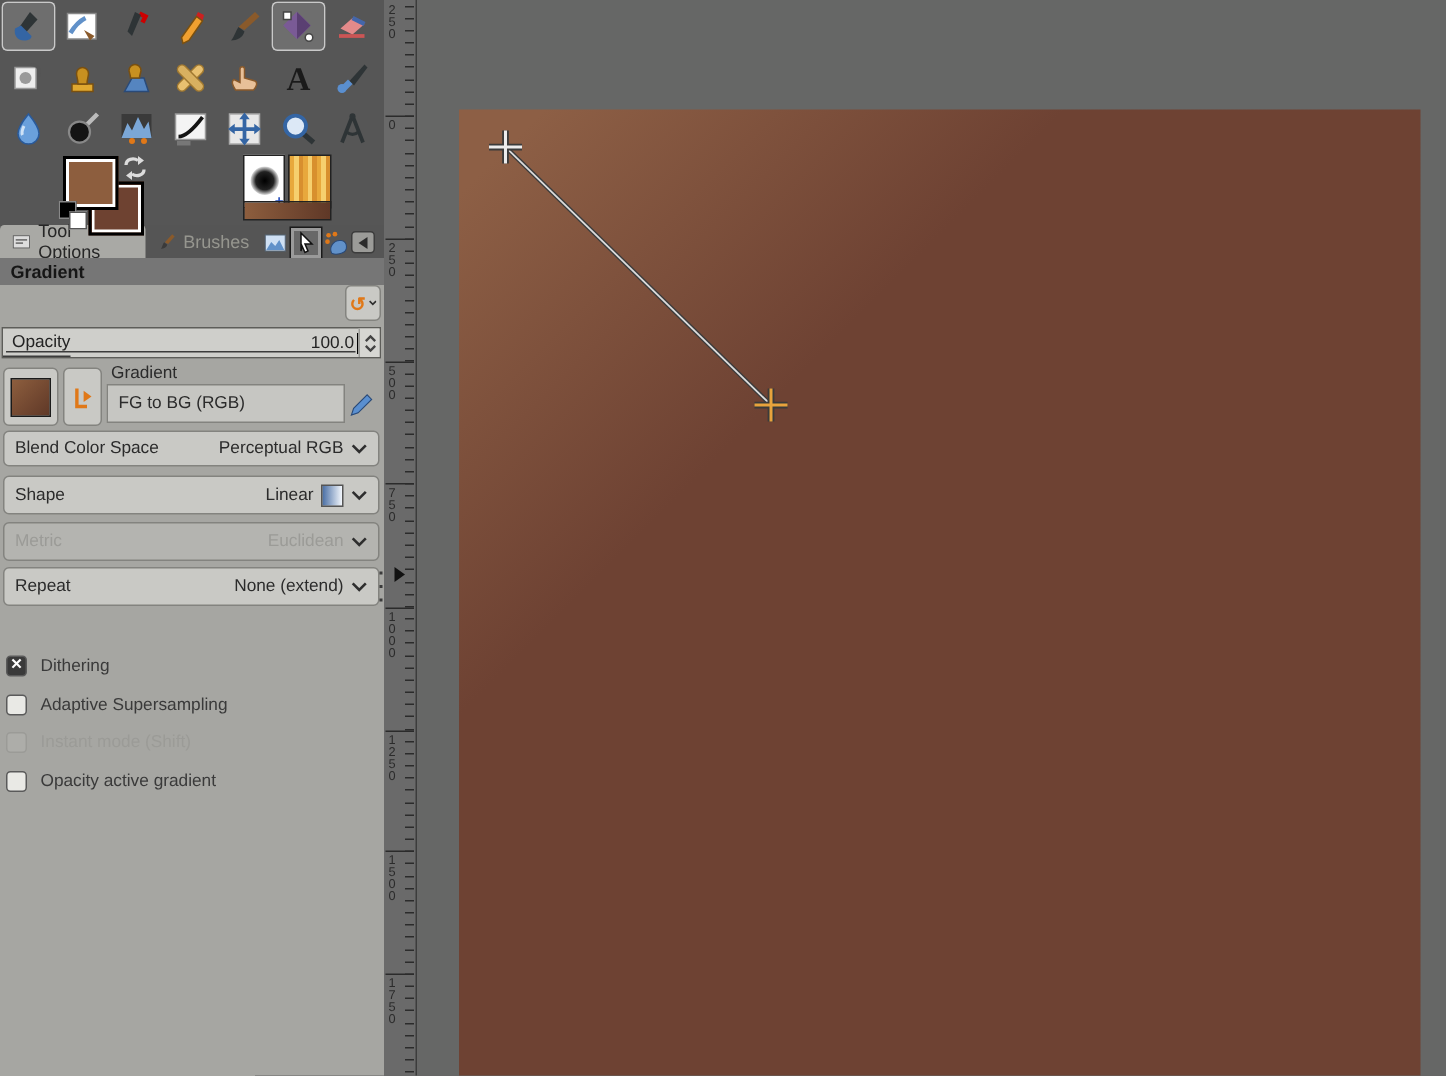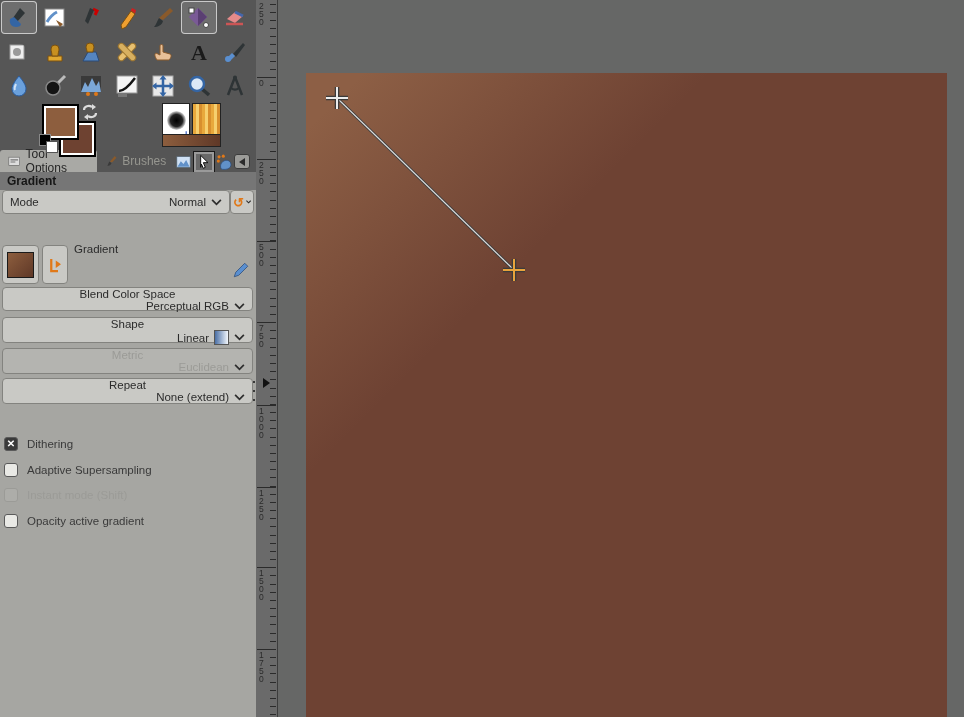--- a/index.html
+++ b/index.html
@@ -46,21 +46,21 @@
 
   #grad-header { position:absolute; left:0; top:172px; width:256px; height:18px; background:#767676;
         color:#161616; font-size:12px; font-weight:bold; line-height:18px; padding-left:7px; }
 
   
   .opt-btn { position:absolute; left:2px; width:228px; height:24px; background:#c9c9c5;
         border:1px solid #83837f; border-radius:4px; display:flex; align-items:center;
         font-size:11.5px; color:#2b2b2b; padding:0 7px; }
   .opt-btn .lbl { flex:0 0 auto; }
   .opt-btn .val { margin-left:auto; display:flex; align-items:center; gap:5px; }
-  .opt-btn.full { width:251px;flex-direction:column; }
+  .opt-btn.full { width:251px; }
   .opt-btn.disabled { background:#b4b4b0; color:#9b9b97; }
   .chev { display:block; }
   .spin-row { position:absolute; left:1px; width:253px; height:21px; background:#cfcfcb;
         border:1px solid #5d5d59; display:flex; align-items:center; font-size:11.5px; color:#232323; }
   .spin-row .lbl { padding-left:6px; border-bottom:1px solid #3c3c3c; line-height:17px; }
   .spin-row .sval { margin-left:auto; padding-right:2px; }
   .spin-row .cursor { width:1px; height:14px; background:#000; }
   .spin-row .spinners { width:14px; height:100%; border-left:1px solid #9a9a96; background:#d6d6d2;
         display:flex; flex-direction:column; align-items:center; justify-content:center; gap:2px; }
   .fillline { position:absolute; left:2px; right:16px; top:15px; height:1px; background:#3c3c3c; }
@@ -312,48 +312,54 @@
             <path d="M8 21c-3-6 2-13 9-12 6 1 7 10 0 12-3 1-7 1-9 0z" fill="#6191c9" stroke="#2a4a78"></path>
           </svg>
       </div>
       <div id="dock-collapse">
           <span class="tri"></span>
         </div>
     </div>
 
     <div id="grad-header">Gradient</div>
 
-    <div class="opt-btn" style="top:190px;">
-      <span class="lbl">Mode</span>
-      <span class="val">
-          <span>Normal</span>
-        <svg class="chev" width="11" height="7" viewBox="0 0 12 8">
-            <path d="M1 1l5 5 5-5" fill="none" stroke="#2e2e2e" stroke-width="2"></path>
-          </svg>
-      </span>
-    </div>
     <div class="opt-btn" style="top:190px; left:230px; width:24px; justify-content:center; gap:2px; padding:0 2px;">
       <span style="color:#e07818; font-weight:bold; font-size:13px;">↺</span>
       <svg class="chev" width="8" height="6" viewBox="0 0 12 8">
           <path d="M1 1l5 5 5-5" fill="none" stroke="#2e2e2e" stroke-width="2.5"></path>
         </svg>
     </div>
 
+    <div class="spin-row" style="top:218px;">
+      <span class="fillline"></span>
+      <span class="lbl">Opacity</span>
+      <span class="sval">100.0</span>
+      <span class="cursor"></span>
+      <span class="spinners">
+        <svg width="8" height="5" viewBox="0 0 12 8">
+            <path d="M1 7l5-5 5 5" fill="none" stroke="#444" stroke-width="2.5"></path>
+          </svg>
+        <svg width="8" height="5" viewBox="0 0 12 8">
+            <path d="M1 1l5 5 5-5" fill="none" stroke="#444" stroke-width="2.5"></path>
+          </svg>
+      </span>
+    </div>
 
     <div id="gradient-chooser">
       <div id="grad-swatch-btn">
         <span class="gsw"></span>
       </div>
       <div id="grad-flip-btn">
         <svg width="18" height="18" viewBox="0 0 24 24">
             <path d="M7 4v16h9" stroke="#e07818" stroke-width="3" fill="none"></path>
             <path d="M20 11l-7-5v10z" fill="#e07818"></path>
           </svg>
       </div>
       <div id="grad-name-label">Gradient</div>
+      <div id="grad-name-field">FG to BG (RGB)</div>
       <div id="grad-edit-btn">
         <svg width="18" height="18" viewBox="0 0 24 24">
             <path d="M3 21l2-6L17 3l4 4L9 19z" fill="#5a8fd0" stroke="#2a4a78"></path>
           </svg>
       </div>
     </div>
 
     <div class="opt-btn full" style="top:287px;">
       <span class="lbl">Blend Color Space</span>
       <span class="val">

